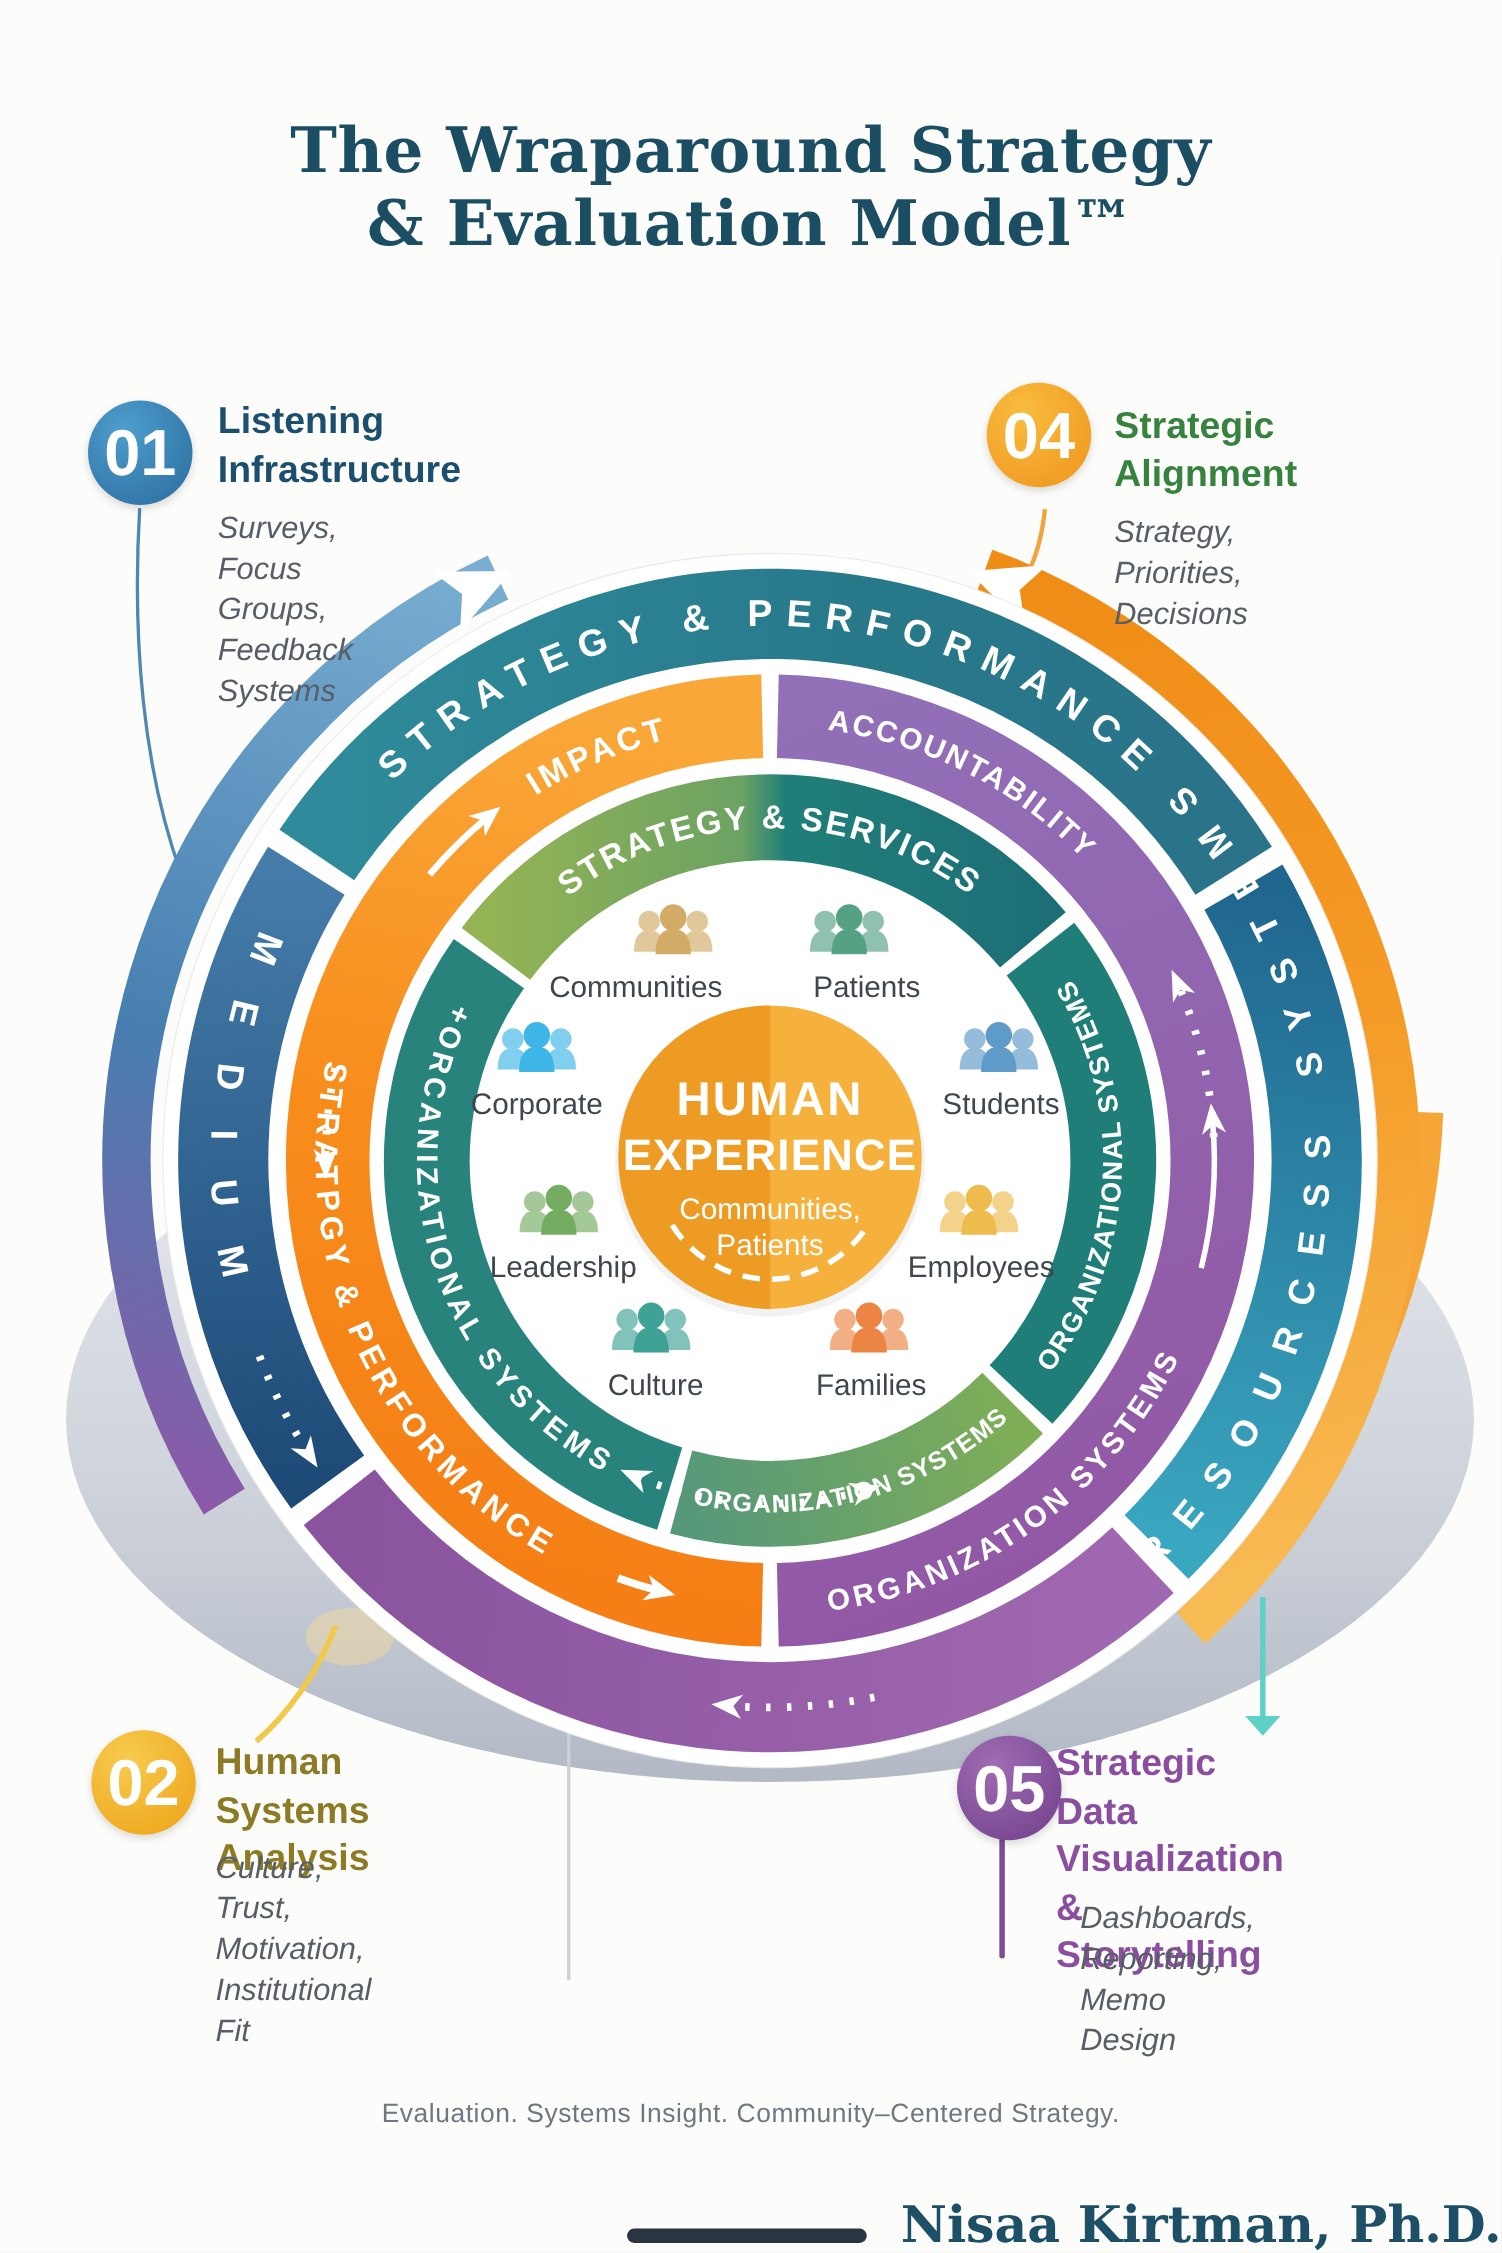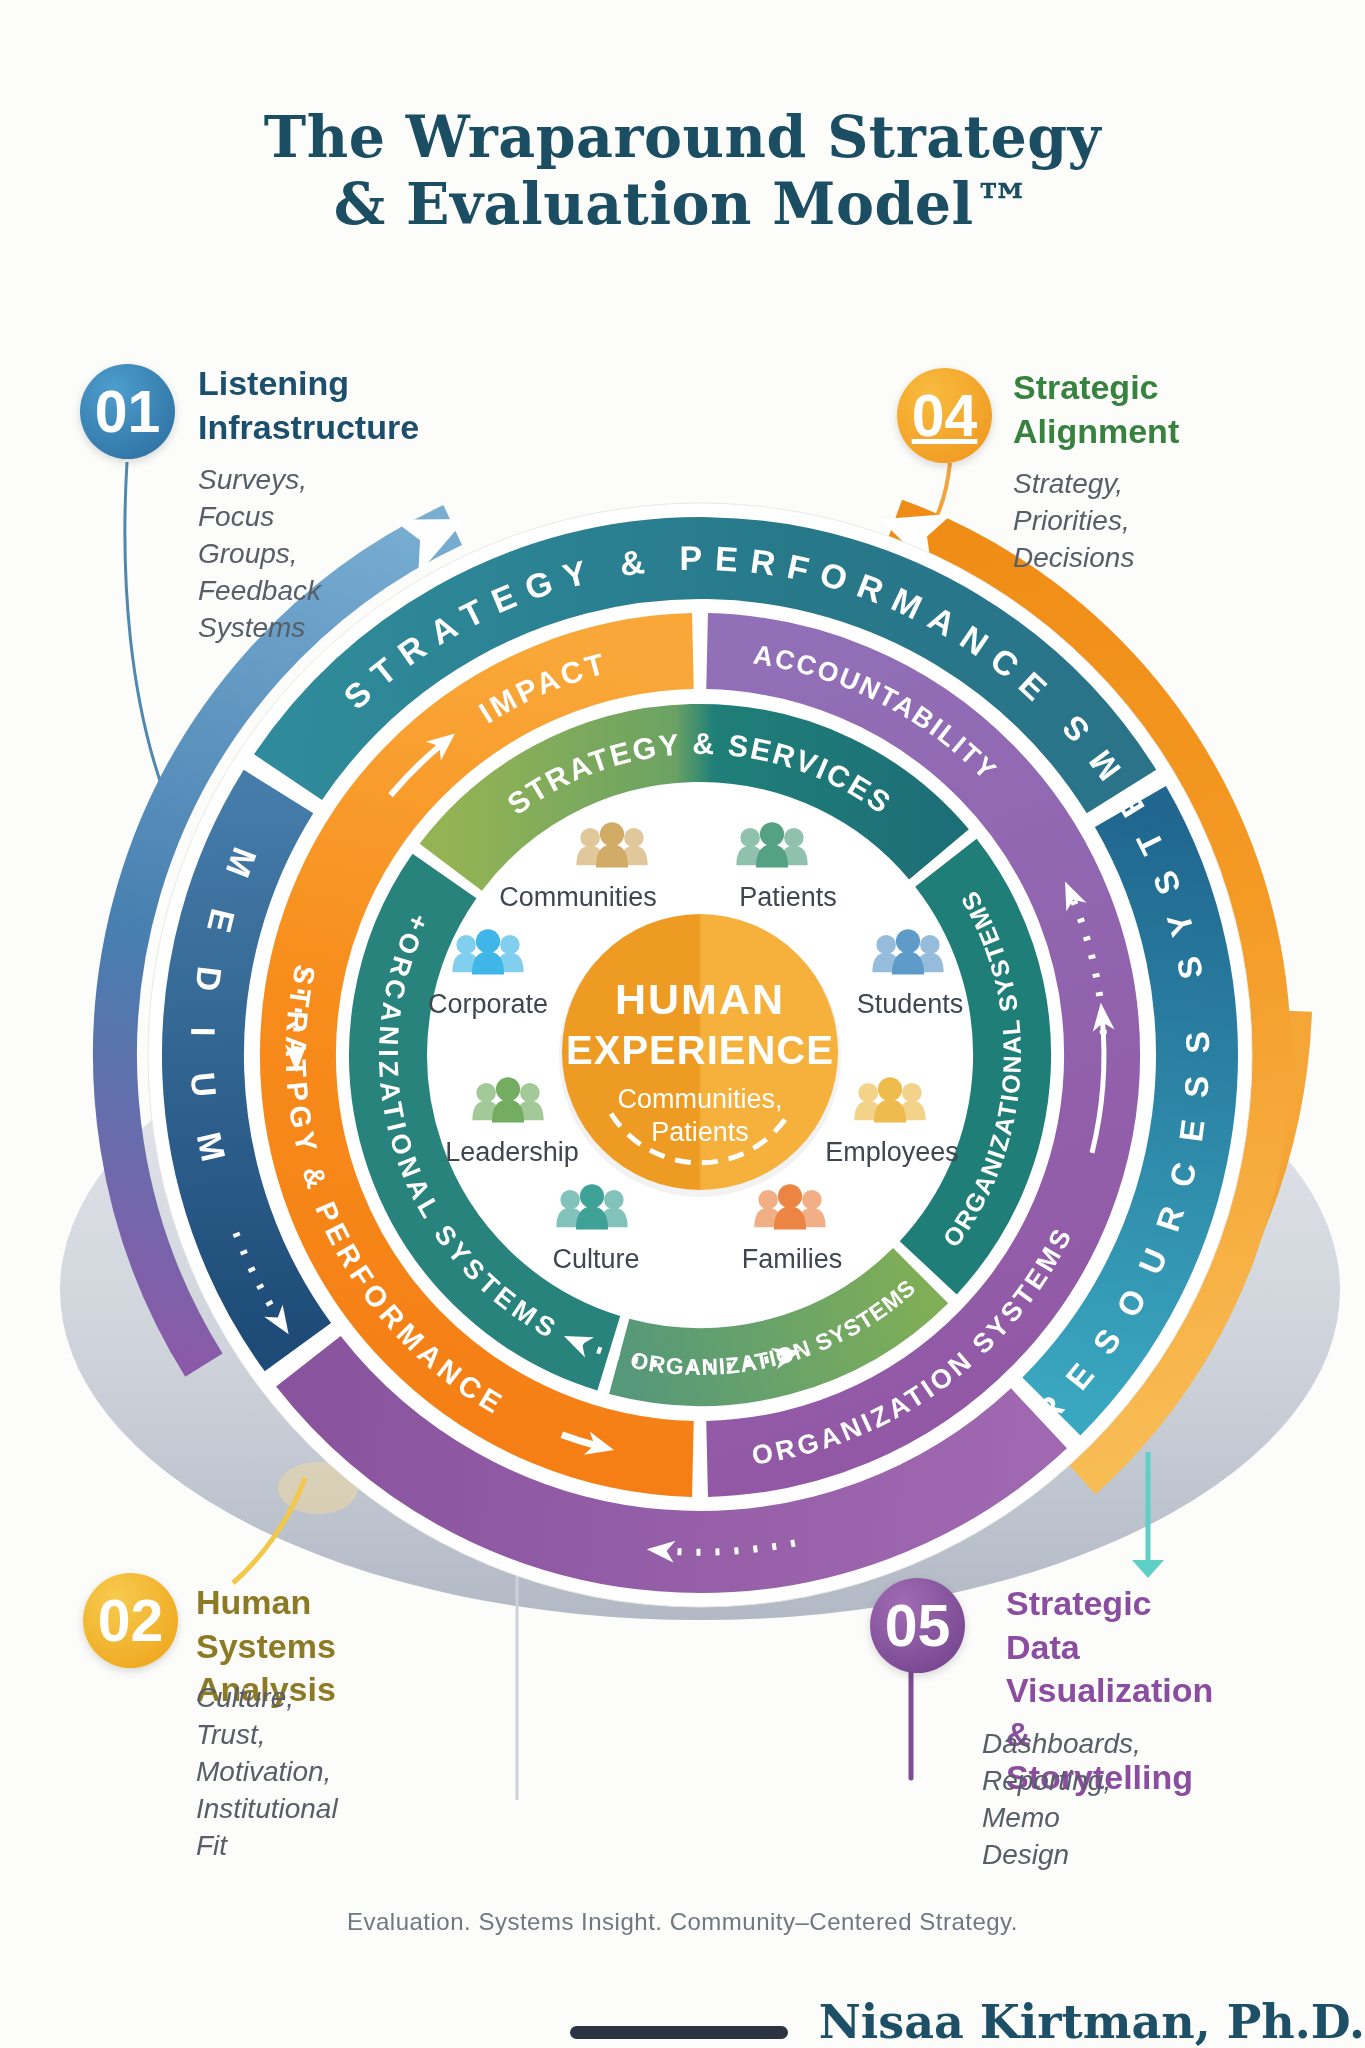--- a/index.html
+++ b/index.html
@@ -276,21 +276,21 @@
       <div>Listening</div>
       <div>Infrastructure</div>
     </div>
     <div class="co-desc" style="left:198px;top:462px">
       <div>Surveys, Focus Groups,</div>
       <div>Feedback Systems</div>
     </div>
   </div>
 
   <div class="callout">
-    <div class="num-circle" style="left: 897px; top: 368px; text-decoration: underline; --c1: #f8bc3e; --c2: #ef941d;">
+    <div class="num-circle" style="left: 897px; top: 348px; --c1: #f8bc3e; --c2: #ef941d;">
       <span>04</span>
     </div>
     <div class="co-title" style="left: 1013px; top: 366px; --tc: #38823f;">
       <div>Strategic</div>
       <div>Alignment</div>
     </div>
     <div class="co-desc" style="left:1013px;top:466px">
       <div>Strategy, Priorities,</div>
       <div>Decisions</div>
     </div>
@@ -308,21 +308,21 @@
       <div>Culture, Trust,</div>
       <div>Motivation,</div>
       <div>Institutional Fit</div>
     </div>
   </div>
 
   <div class="callout">
     <div class="num-circle" style="left: 870px; top: 1578px; --c1: #a06cb4; --c2: #6f3f89;">
       <span>05</span>
     </div>
-    <div class="co-title" style="left: 1006px; top: 1582px; --tc: #8a4da0;">
+    <div class="co-title" style="left: 960px; top: 1582px; --tc: #8a4da0;">
       <div>Strategic Data</div>
       <div>Visualization &amp;</div>
       <div>Storytelling</div>
     </div>
     <div class="co-desc" style="left:982px;top:1726px">
       <div>Dashboards, Reporting,</div>
       <div>Memo Design</div>
     </div>
   </div>
 

